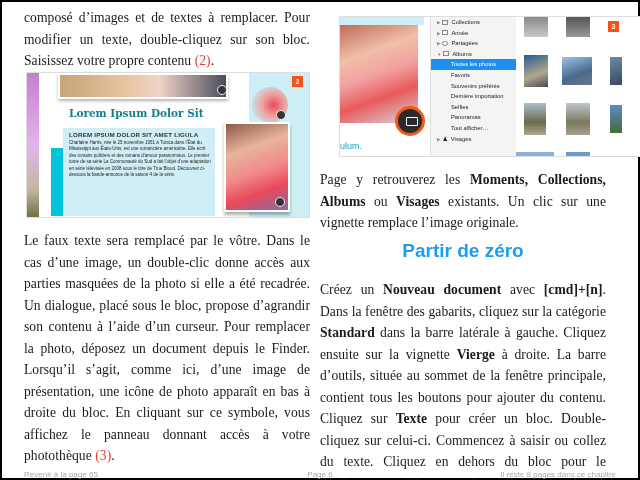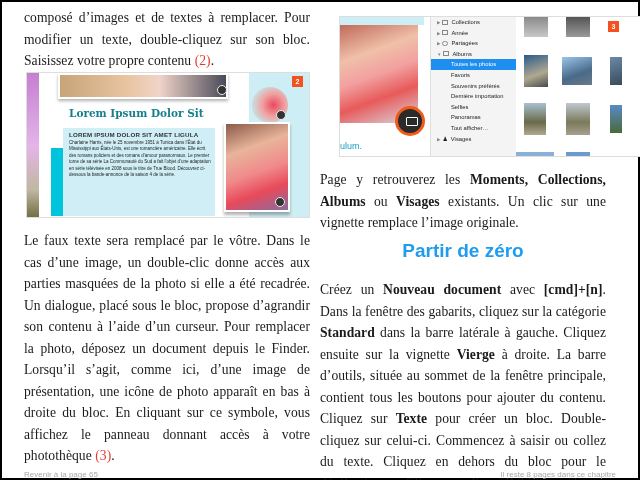--- a/index.html
+++ b/index.html
@@ -157,14 +157,15 @@
 
   <div class="col col-right">
     <p class="para p3"><span>Page y retrouverez les </span><b>Moments, Collections, Albums</b><span> ou </span><b>Visages</b><span> existants. Un clic sur une vignette remplace l’image originale.</span></p>
 
     <h2 class="heading">Partir de zéro</h2>
 
     <p class="para p4"><span>Créez un </span><b>Nouveau document</b><span> avec </span><b>[cmd]+[n]</b><span>. Dans la fenêtre des gabarits, cliquez sur la catégorie </span><b>Standard</b><span> dans la barre latérale à gauche. Cliquez ensuite sur la vignette </span><b>Vierge</b><span> à droite. La barre d’outils, située au sommet de la fenêtre principale, contient tous les boutons pour ajouter du contenu. Cliquez sur </span><b>Texte</b><span> pour créer un bloc. Double-cliquez sur celui-ci. Commencez à saisir ou collez du texte. Cliquez en dehors du bloc pour le désélectionner. Cliquez et glissez l’objet pour le</span></p>
   </div>
 
   <div class="footer f-left">Revenir à la page 65</div>
+  <div class="footer f-center">Page 6</div>
   <div class="footer f-right">Il reste 8 pages dans ce chapitre</div>
 </div>
 
 </body></html>

